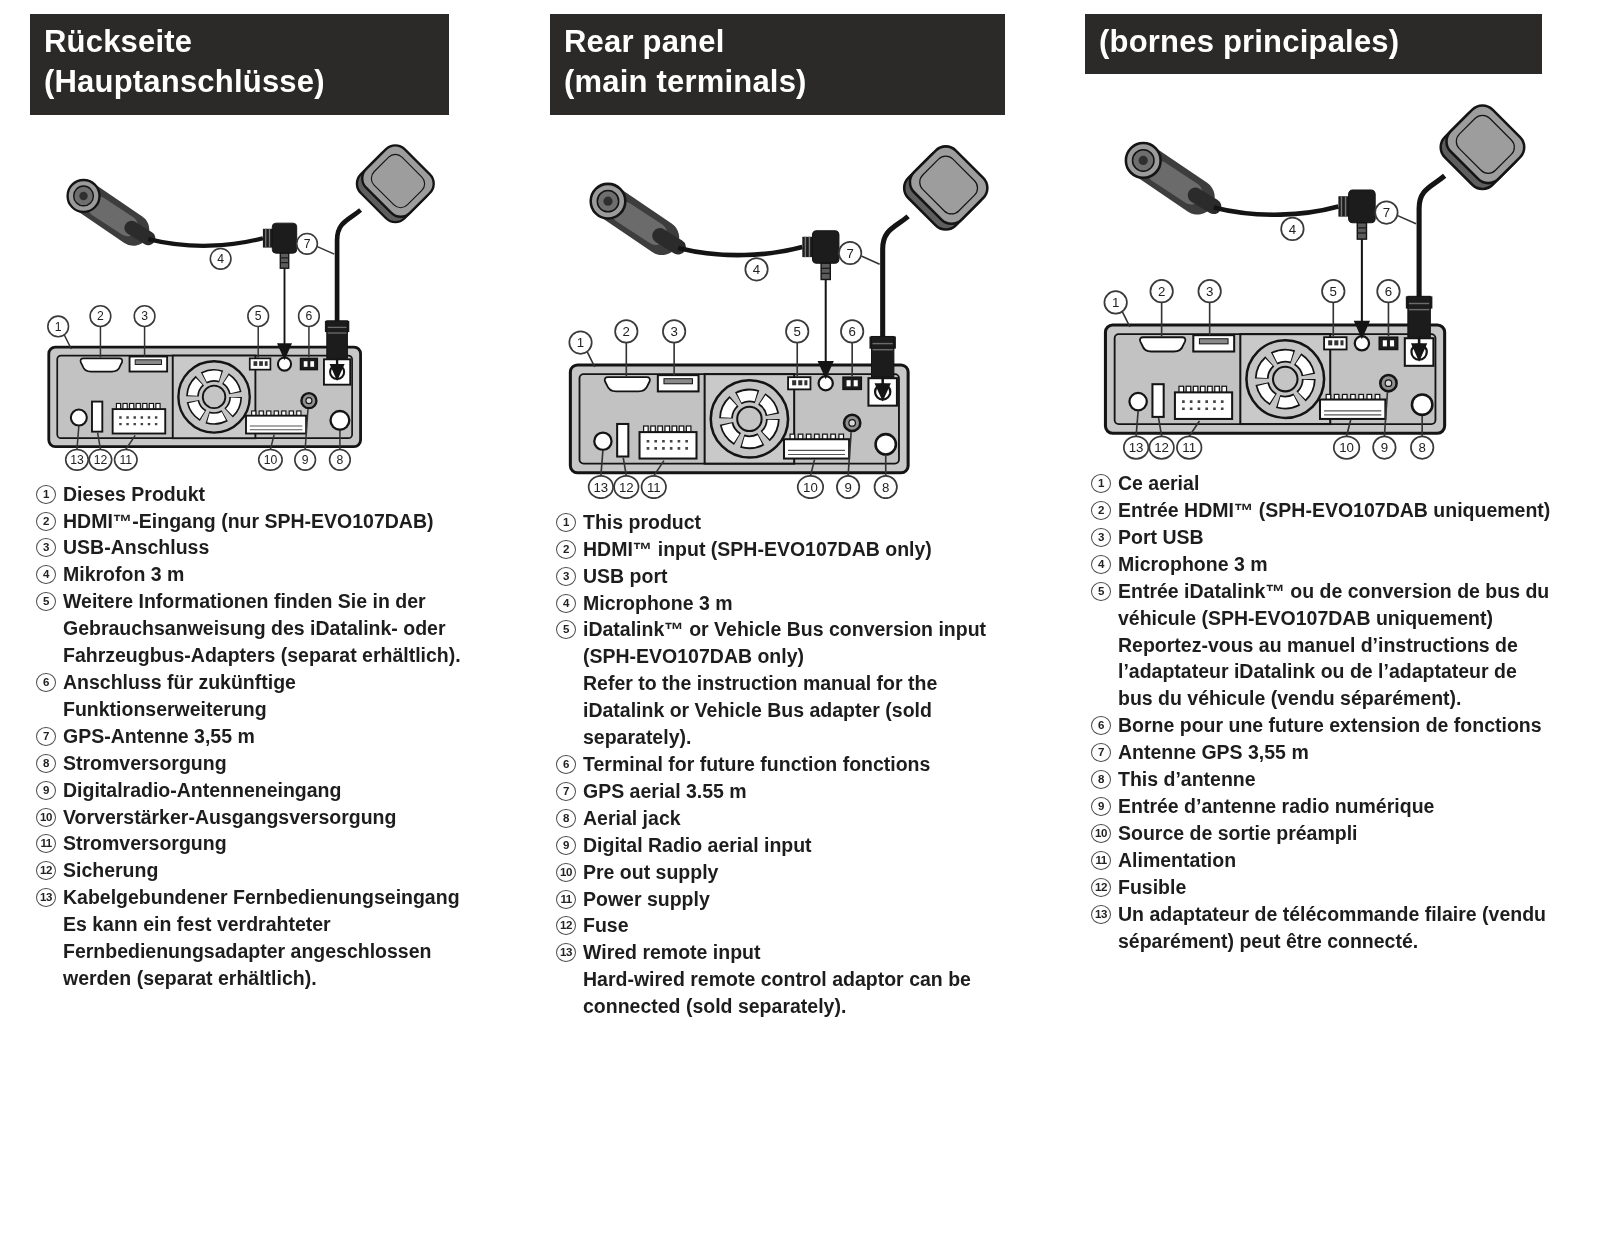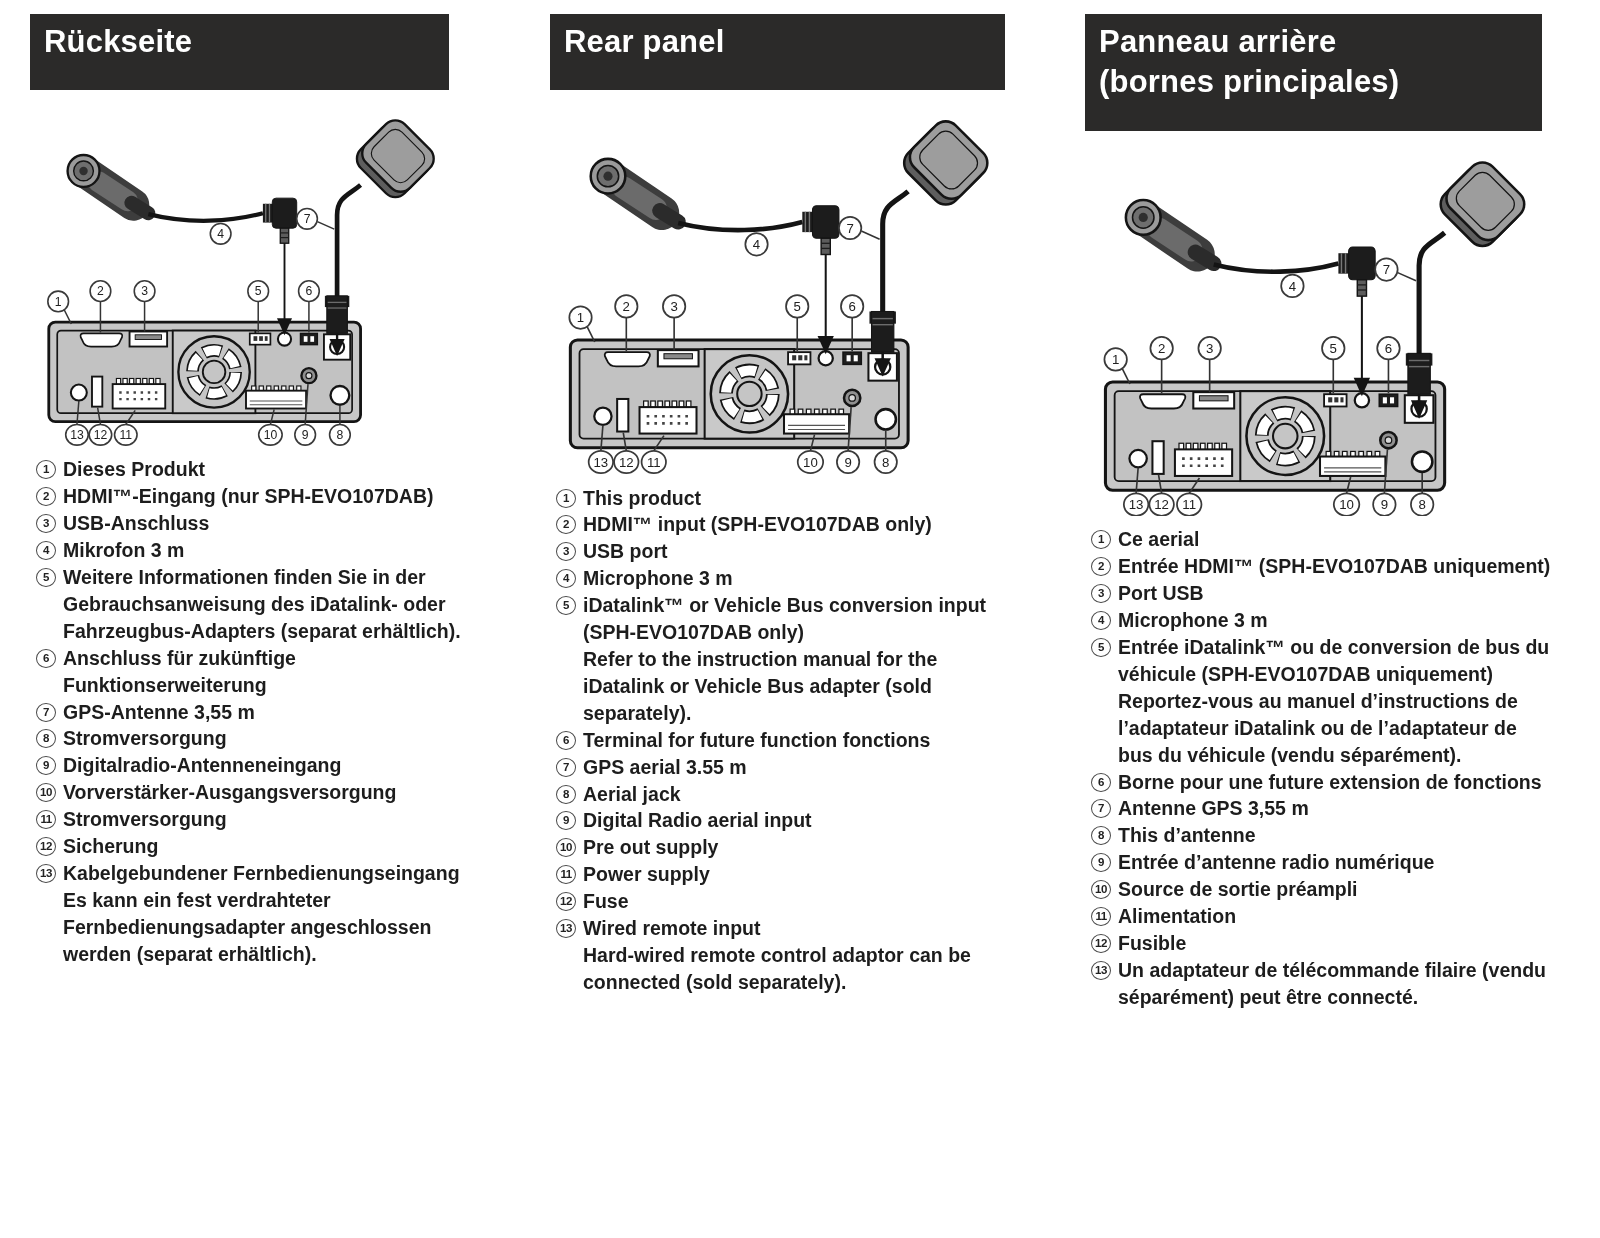--- a/index.html
+++ b/index.html
@@ -12,21 +12,21 @@
   .page{padding:14px 0 0 30px;}
   .columns{display:flex;align-items:flex-start;}
   section.col{flex:0 0 auto;}
   section.col:nth-of-type(1){width:432px;margin-right:88px;}
   section.col:nth-of-type(2){width:468px;margin-right:67px;}
   section.col:nth-of-type(3){width:470px;}
   .hdr{
     background:var(--header-bg,#2b2a29);
     color:var(--header-text,#ffffff);
     font-weight:bold;font-size:31px;line-height:1.3;
-    padding:8px 14px 28px 14px;margin-right:13px;
+    padding:8px 14px 12px 14px;margin-right:13px;
     letter-spacing:.2px;
   }
   .diagram{margin:18px 0 8px 0;}
   .diagram svg{display:block;width:100%;height:auto;}
   ol.legend{list-style:none;margin:0;padding:2px 0 0 6px;font-size:19.5px;line-height:1.38;font-weight:600;}
   li.item{display:flex;gap:7px;margin:0;}
   .badge{
     flex:0 0 auto;width:20px;height:19px;box-sizing:border-box;
     border:1.6px solid #4a4a4a;border-radius:50%;
     font-size:11.5px;line-height:16px;text-align:center;
@@ -39,20 +39,21 @@
 </style>
 </head>
 <body>
 
 <div class="page">
   <div class="columns">
 
       <section class="col">
         <header class="hdr">
           <div>Rückseite</div>
+          <div>(Hauptanschlüsse)</div>
         </header>
         <div class="diagram">
   <svg viewBox="0 0 460 360" xmlns="http://www.w3.org/2000/svg">
 
     <g>
       <rect x="20" y="228" width="332" height="106" rx="7" fill="#c7c7c7" stroke="#141414" stroke-width="3"></rect>
       <rect x="29" y="237" width="314" height="88" rx="4" fill="#c2c2c2" stroke="#141414" stroke-width="1.8"></rect>
 
       <g>
         <path d="M57,240 h38 q4,0 3,4 l-2,4 q-2,6 -9,6 h-22 q-7,0 -9,-6 l-2,-4 q-1,-4 3,-4 z" fill="#ffffff" stroke="#141414" stroke-width="1.8"></path>
@@ -335,20 +336,21 @@
                 <span class="t">Kabelgebundener Fernbedienungseingang</span>
                 <span class="note">Es kann ein fest verdrahteter Fernbedienungsadapter angeschlossen werden (separat erhältlich).</span>
               </span>
             </li>
           </ol>
       </section>
 
       <section class="col">
         <header class="hdr">
           <div>Rear panel</div>
+          <div>(main terminals)</div>
         </header>
         <div class="diagram">
   <svg viewBox="0 0 460 360" xmlns="http://www.w3.org/2000/svg">
 
     <g>
       <rect x="20" y="228" width="332" height="106" rx="7" fill="#c7c7c7" stroke="#141414" stroke-width="3"></rect>
       <rect x="29" y="237" width="314" height="88" rx="4" fill="#c2c2c2" stroke="#141414" stroke-width="1.8"></rect>
 
       <g>
         <path d="M57,240 h38 q4,0 3,4 l-2,4 q-2,6 -9,6 h-22 q-7,0 -9,-6 l-2,-4 q-1,-4 3,-4 z" fill="#ffffff" stroke="#141414" stroke-width="1.8"></path>
@@ -631,21 +633,20 @@
               <span class="itext">
                 <span class="t">Wired remote input</span>
                 <span class="note">Hard-wired remote control adaptor can be connected (sold separately).</span>
               </span>
             </li>
           </ol>
       </section>
 
       <section class="col">
         <header class="hdr">
-          <div>Panneau arrière</div>
           <div>(bornes principales)</div>
         </header>
         <div class="diagram">
   <svg viewBox="0 0 460 360" xmlns="http://www.w3.org/2000/svg">
 
     <g>
       <rect x="20" y="228" width="332" height="106" rx="7" fill="#c7c7c7" stroke="#141414" stroke-width="3"></rect>
       <rect x="29" y="237" width="314" height="88" rx="4" fill="#c2c2c2" stroke="#141414" stroke-width="1.8"></rect>
 
       <g>

